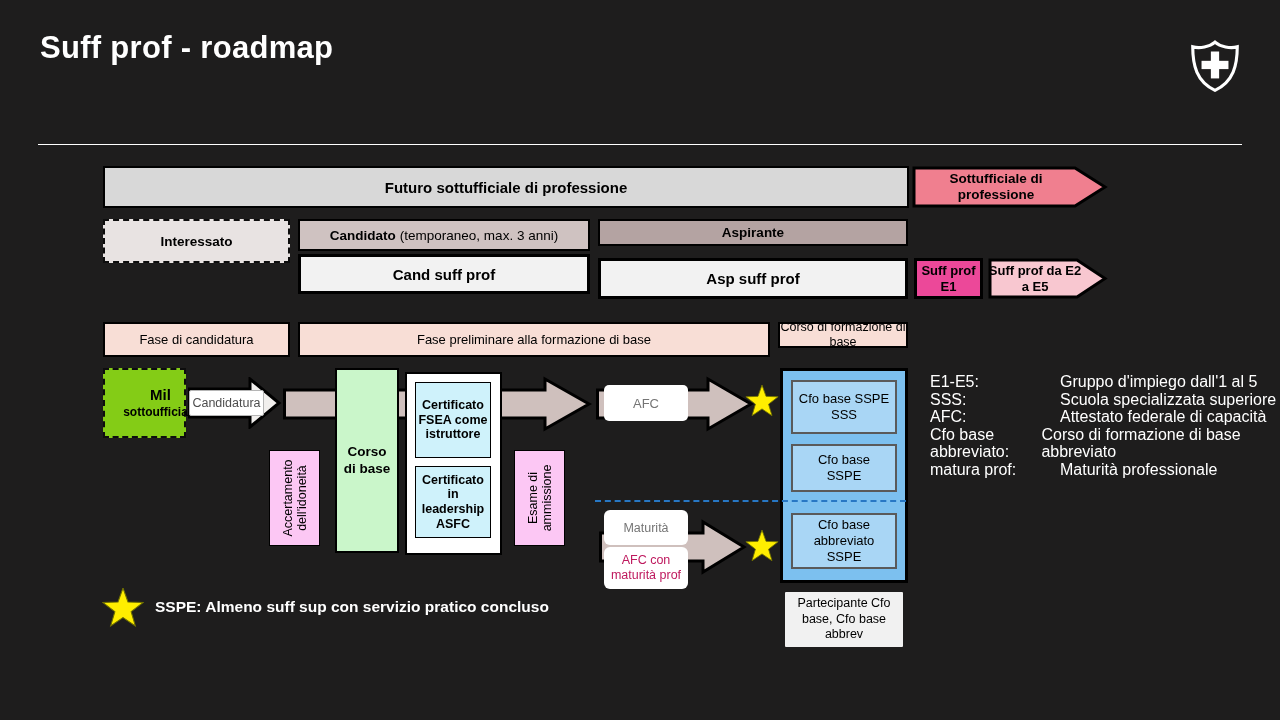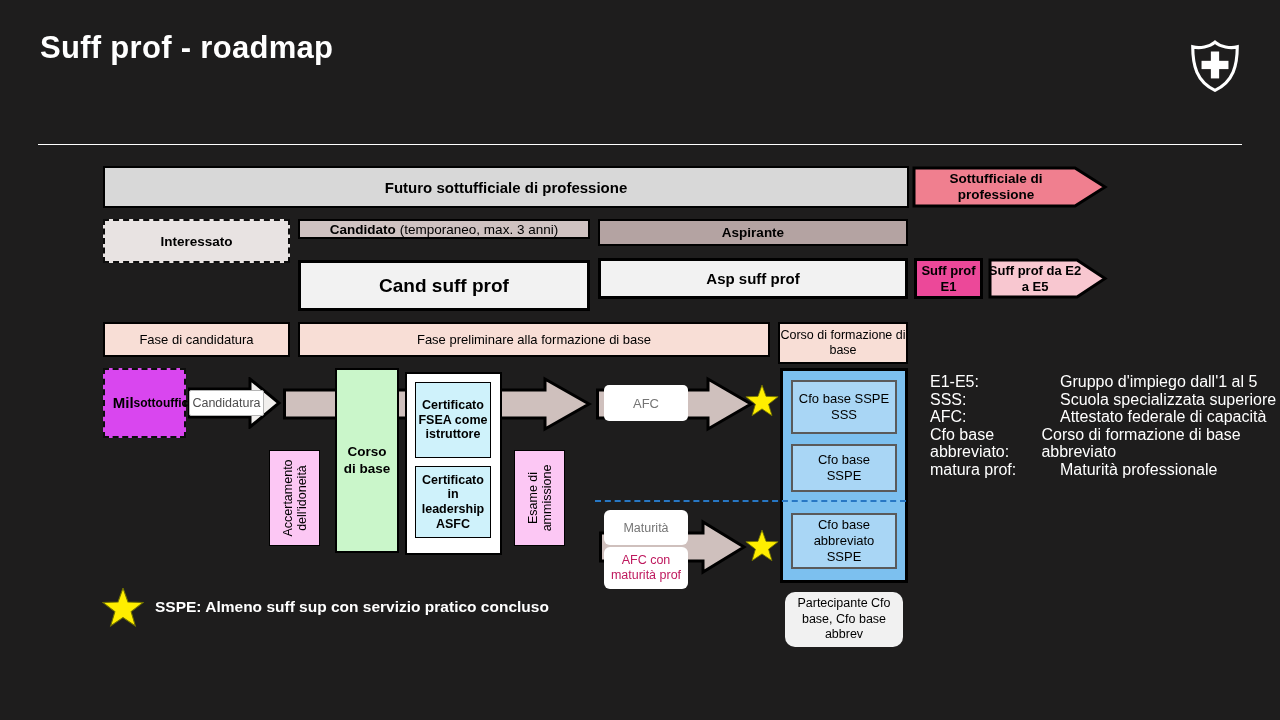--- a/index.html
+++ b/index.html
@@ -11,34 +11,34 @@
   .flex{display:flex;align-items:center;justify-content:center;text-align:center;}
   .bold{font-weight:bold;}
 
   .title{left:40px;top:30px;font-size:31px;font-weight:bold;color:#fff;letter-spacing:.3px;}
   .divider{left:38px;top:144px;width:1204px;height:0;border-top:1.5px solid #fff;}
 
   .futuro-bar{left:103px;top:166px;width:806px;height:42px;background:#d8d8d8;border:2px solid #000;font-size:15px;font-weight:bold;}
   .red-arrow-label{left:912px;top:166px;width:168px;height:42px;font-size:13.5px;font-weight:bold;line-height:1.2;z-index:2;}
 
   .interessato{left:103px;top:219px;width:187px;height:44px;background:#e8e3e2;border:2.5px dashed #0d0d0d;font-size:13.5px;font-weight:bold;}
-  .candidato{left:298px;top:219px;width:292px;height:20px;background:#cfc2c1;border:2px solid #000;font-size:13.5px;}
+  .candidato{left:298px;top:219px;width:292px;height:32px;background:#cfc2c1;border:2px solid #000;font-size:13.5px;}
   .aspirante{left:598px;top:219px;width:310px;height:27px;background:#b4a3a2;border:2px solid #000;font-size:13.5px;font-weight:bold;}
 
-  .cand-suff{left:298px;top:260px;width:292px;height:51px;background:#f2f2f2;border:3px solid #000;font-size:19px;font-weight:bold;}
+  .cand-suff{left:298px;top:254px;width:292px;height:40px;background:#f2f2f2;border:3px solid #000;font-size:15px;font-weight:bold;}
   .asp-suff{left:598px;top:258px;width:310px;height:41px;background:#f2f2f2;border:3px solid #000;font-size:15px;font-weight:bold;}
   .e1-box{left:914px;top:258px;width:69px;height:41px;background:#ec4899;border:3px solid #000;font-size:13px;font-weight:bold;line-height:1.2;}
   .e2e5-label{left:988px;top:258px;width:94px;height:41px;font-size:13px;font-weight:bold;line-height:1.2;z-index:2;}
 
   .phase{background:#f8ded6;border:2px solid #000;font-size:13px;}
   .phase1{left:103px;top:322px;width:187px;height:35px;}
   .phase2{left:298px;top:322px;width:472px;height:35px;}
-  .phase3{left:778px;top:322px;width:130px;height:42px;font-size:12.5px;line-height:1.2;}
-
-  .mil-box{left:103px;top:368px;width:83px;height:70px;background:#d946ef;border:2.5px dashed #0d0d0d;flex-direction:row;line-height:1.25;padding-left:32px;}
+  .phase3{left:778px;top:322px;width:130px;height:26px;font-size:12.5px;line-height:1.2;}
+
+  .mil-box{left:103px;top:368px;width:83px;height:70px;background:#84cc16;border:2.5px dashed #0d0d0d;flex-direction:column;line-height:1.25;padding-left:32px;}
   .mil-l1{font-size:15px;font-weight:bold;}
   .mil-l2{font-size:12px;font-weight:bold;}
   .cand-label{left:189px;top:390px;width:75px;height:26px;background:#fff;border:1px solid #b5b5b5;border-radius:2px;color:#4d4d4d;font-size:12.5px;z-index:3;}
 
   .green-box{left:335px;top:368px;width:64px;height:185px;background:#caf6ca;border:2.5px solid #000;font-size:13.5px;font-weight:bold;line-height:1.25;z-index:2;}
   .cert-container{left:405px;top:372px;width:97px;height:183px;background:#fff;border:2.5px solid #000;z-index:2;}
   .cyan-box{position:absolute;box-sizing:border-box;left:8px;width:76px;background:#cff2fb;border:1.5px solid #000;font-size:12.5px;font-weight:bold;line-height:1.18;}
   .cyan1{top:8px;height:76px;}
   .cyan2{top:92px;height:72px;}
 
@@ -58,21 +58,21 @@
   .cfo3{top:142px;height:56px;}
   .cfo-inner{max-width:92px;}
   .cfo-inner-narrow{max-width:70px;}
   .dashed-line{left:595px;top:500px;width:311px;height:0;border-top:2.5px dashed #2777c4;z-index:5;}
 
   .legend{left:930px;top:373px;color:#fff;font-size:16px;line-height:17.5px;}
   .legend-row{display:flex;}
   .legend-term{width:130px;}
 
   .footnote{left:155px;top:598px;color:#fff;font-size:15.5px;font-weight:bold;}
-  .partecipante{left:785px;top:592px;width:118px;height:55px;background:#f1f1f1;border-radius:10px;font-size:12.5px;line-height:1.25;z-index:2;}
+  .partecipante{left:785px;top:592px;width:118px;height:55px;background:#f1f1f1;border-radius:1px;font-size:12.5px;line-height:1.25;z-index:2;}
 
   .arrow-svg{position:absolute;z-index:1;}
   .star-svg{position:absolute;z-index:6;}
   .logo{position:absolute;left:1186px;top:36px;}
 </style>
 </head>
 <body>
 
 <div class="slide">
 

